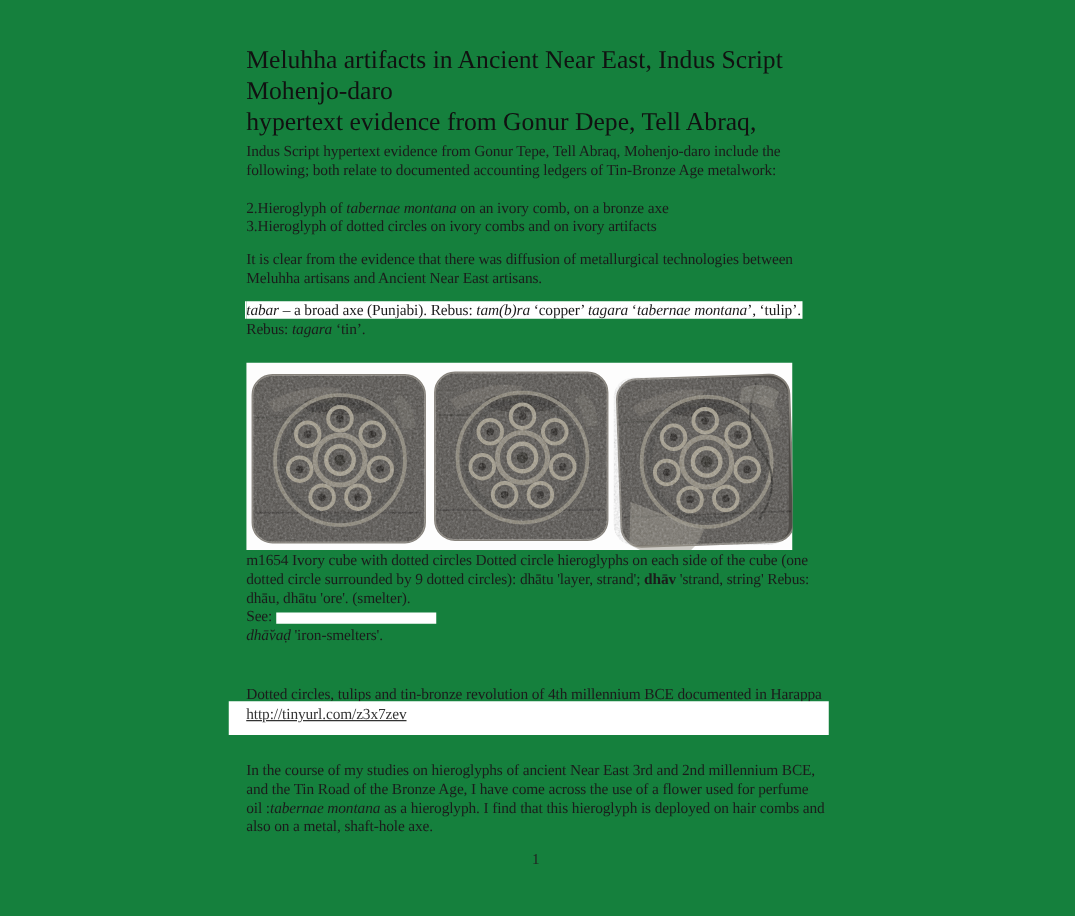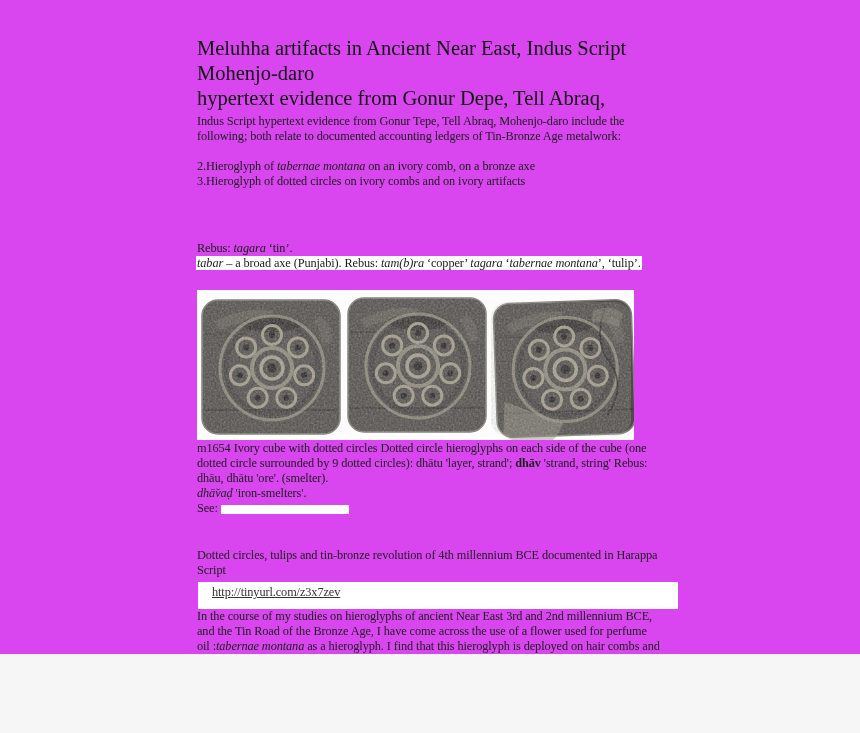--- a/index.html
+++ b/index.html
@@ -1,32 +1,32 @@
 <!DOCTYPE html>
 <html><head>
 <meta charset="utf-8">
 <style>
   html,body { margin:0; padding:0; background:#f6f6f6; }
   .page {
-    position:relative; width:860px; height:654px;
-    background:#d946ef; overflow:hidden;
+    position:relative; width:860px; height:733px;
+    background:#15803d; overflow:hidden;
     font-family:"Liberation Serif","DejaVu Serif",serif;
     color:#1b1b1b;
   }
   .abs { position:absolute; left:197px; width:463px; }
   .title { font-size:20.5px; line-height:25px; font-weight:normal; margin:0; color:#111; }
   .title .tl { display:block; }
   .para { font-size:12.3px; line-height:15px; letter-spacing:-0.1px; margin:0; }
   em { font-style:italic; }
   strong { font-weight:bold;text-align:right; }
   .hl { background:#ffffff; box-shadow:1px 0 0 #ffffff, -1px 0 0 #ffffff; }
   .see-strip { display:inline-block; width:128px; height:9px; background:#ffffff; vertical-align:middle; margin-left:3px; }
   .figure { position:absolute; left:197px; top:290px; width:437px; height:150px; margin:0; }
   .figure svg { display:block; }
-  .linkrow { position:absolute; left:198px; top:561px; width:480px; height:27px; background:#ffffff;margin-top:21px; }
+  .linkrow { position:absolute; left:183px; top:561px; width:480px; height:27px; background:#ffffff; }
   .linkrow a {
     display:inline-block; margin:3px 0 0 14px;
     font-size:12.3px; letter-spacing:-0.1px;
     color:#333333; text-decoration:underline;
   }
   .pagenum { position:absolute; left:197px; top:680px; width:463px; text-align:center; font-size:12px; color:#222; }
 </style>
 </head>
 <body>
 
@@ -38,24 +38,25 @@
     <span class="tl">hypertext evidence from Gonur Depe, Tell Abraq,</span>
   </h1>
 
   <p class="abs para" style="top:114px;"><span>Indus Script hypertext evidence from Gonur Tepe, Tell Abraq, Mohenjo-daro include the following; both relate to documented accounting ledgers of Tin-Bronze Age metalwork:</span></p>
 
   <div class="abs para" style="top:159px;">
     <div><span>2.Hieroglyph of </span><em>tabernae montana</em><span> on an ivory comb, on a bronze axe</span></div>
     <div><span>3.Hieroglyph of dotted circles on ivory combs and on ivory artifacts</span></div>
   </div>
 
+  <p class="abs para" style="top:200px;"><span>It is clear from the evidence that there was diffusion of metallurgical technologies between Meluhha artisans and Ancient Near East artisans.</span></p>
 
   <div class="abs para" style="top:241px;">
+    <div><span class="hl"><em>tabar</em><span> – a broad axe (Punjabi). Rebus: </span><em>tam(b)ra</em><span> ‘copper’ </span><em>tagara</em><span> ‘</span><em>tabernae montana</em><span>’, ‘tulip’.</span></span></div>
     <div><span>Rebus: </span><em>tagara</em><span> ‘tin’.</span></div>
-    <div><span class="hl"><em>tabar</em><span> – a broad axe (Punjabi). Rebus: </span><em>tam(b)ra</em><span> ‘copper’ </span><em>tagara</em><span> ‘</span><em>tabernae montana</em><span>’, ‘tulip’.</span></span></div>
   </div>
 
   <figure class="figure" aria-label="m1654 ivory cube: three faces, each with one central dotted circle surrounded by 7 dotted circles">
     <svg width="437" height="150" viewBox="0 0 437 150" xmlns="http://www.w3.org/2000/svg">
       <defs>
         <filter id="grain" x="-5%" y="-5%" width="110%" height="110%">
           <feTurbulence type="fractalNoise" baseFrequency="0.55" numOctaves="2" seed="7" result="t"></feTurbulence>
           <feColorMatrix in="t" type="saturate" values="0" result="g"></feColorMatrix>
           <feComposite in="g" in2="SourceAlpha" operator="in"></feComposite>
         </filter>
@@ -103,22 +104,22 @@
       <g filter="url(#grain)" opacity="0.45">
         <rect x="5" y="10" width="138" height="134" rx="16" fill="#808080"></rect>
         <rect x="151" y="8" width="138" height="134" rx="16" fill="#808080"></rect>
         <rect x="294" y="12" width="140" height="134" rx="16" fill="#808080"></rect>
       </g>
     </svg>
   </figure>
 
   <div class="abs para" style="top:441px;">
     <div><span>m1654 Ivory cube with dotted circles Dotted circle hieroglyphs on each side of the cube (one dotted circle surrounded by 9 dotted circles): dhātu 'layer, strand'; </span><strong>dhāv</strong><span> 'strand, string' Rebus: dhāu, dhātu 'ore'. (smelter).</span></div>
+    <div><span><span>See:</span></span><span class="see-strip"></span></div>
     <div><em>dhā̆vaḍ</em><span> 'iron-smelters'.</span></div>
-    <div><span><span>See:</span></span><span class="see-strip"></span></div>
   </div>
 
   <p class="abs para" style="top:548px;"><span>Dotted circles, tulips and tin-bronze revolution of 4th millennium BCE documented in Harappa Script</span></p>
 
   <div class="linkrow">
     <a href="#">http://tinyurl.com/z3x7zev</a>
   </div>
 
   <p class="abs para" style="top:609px;"><span>In the course of my studies on hieroglyphs of ancient Near East 3rd and 2nd millennium BCE, and the Tin Road of the Bronze Age, I have come across the use of a flower used for perfume oil :</span><em>tabernae montana</em><span> as a hieroglyph. I find that this hieroglyph is deployed on hair combs and also on a metal, shaft-hole axe.</span></p>
 

